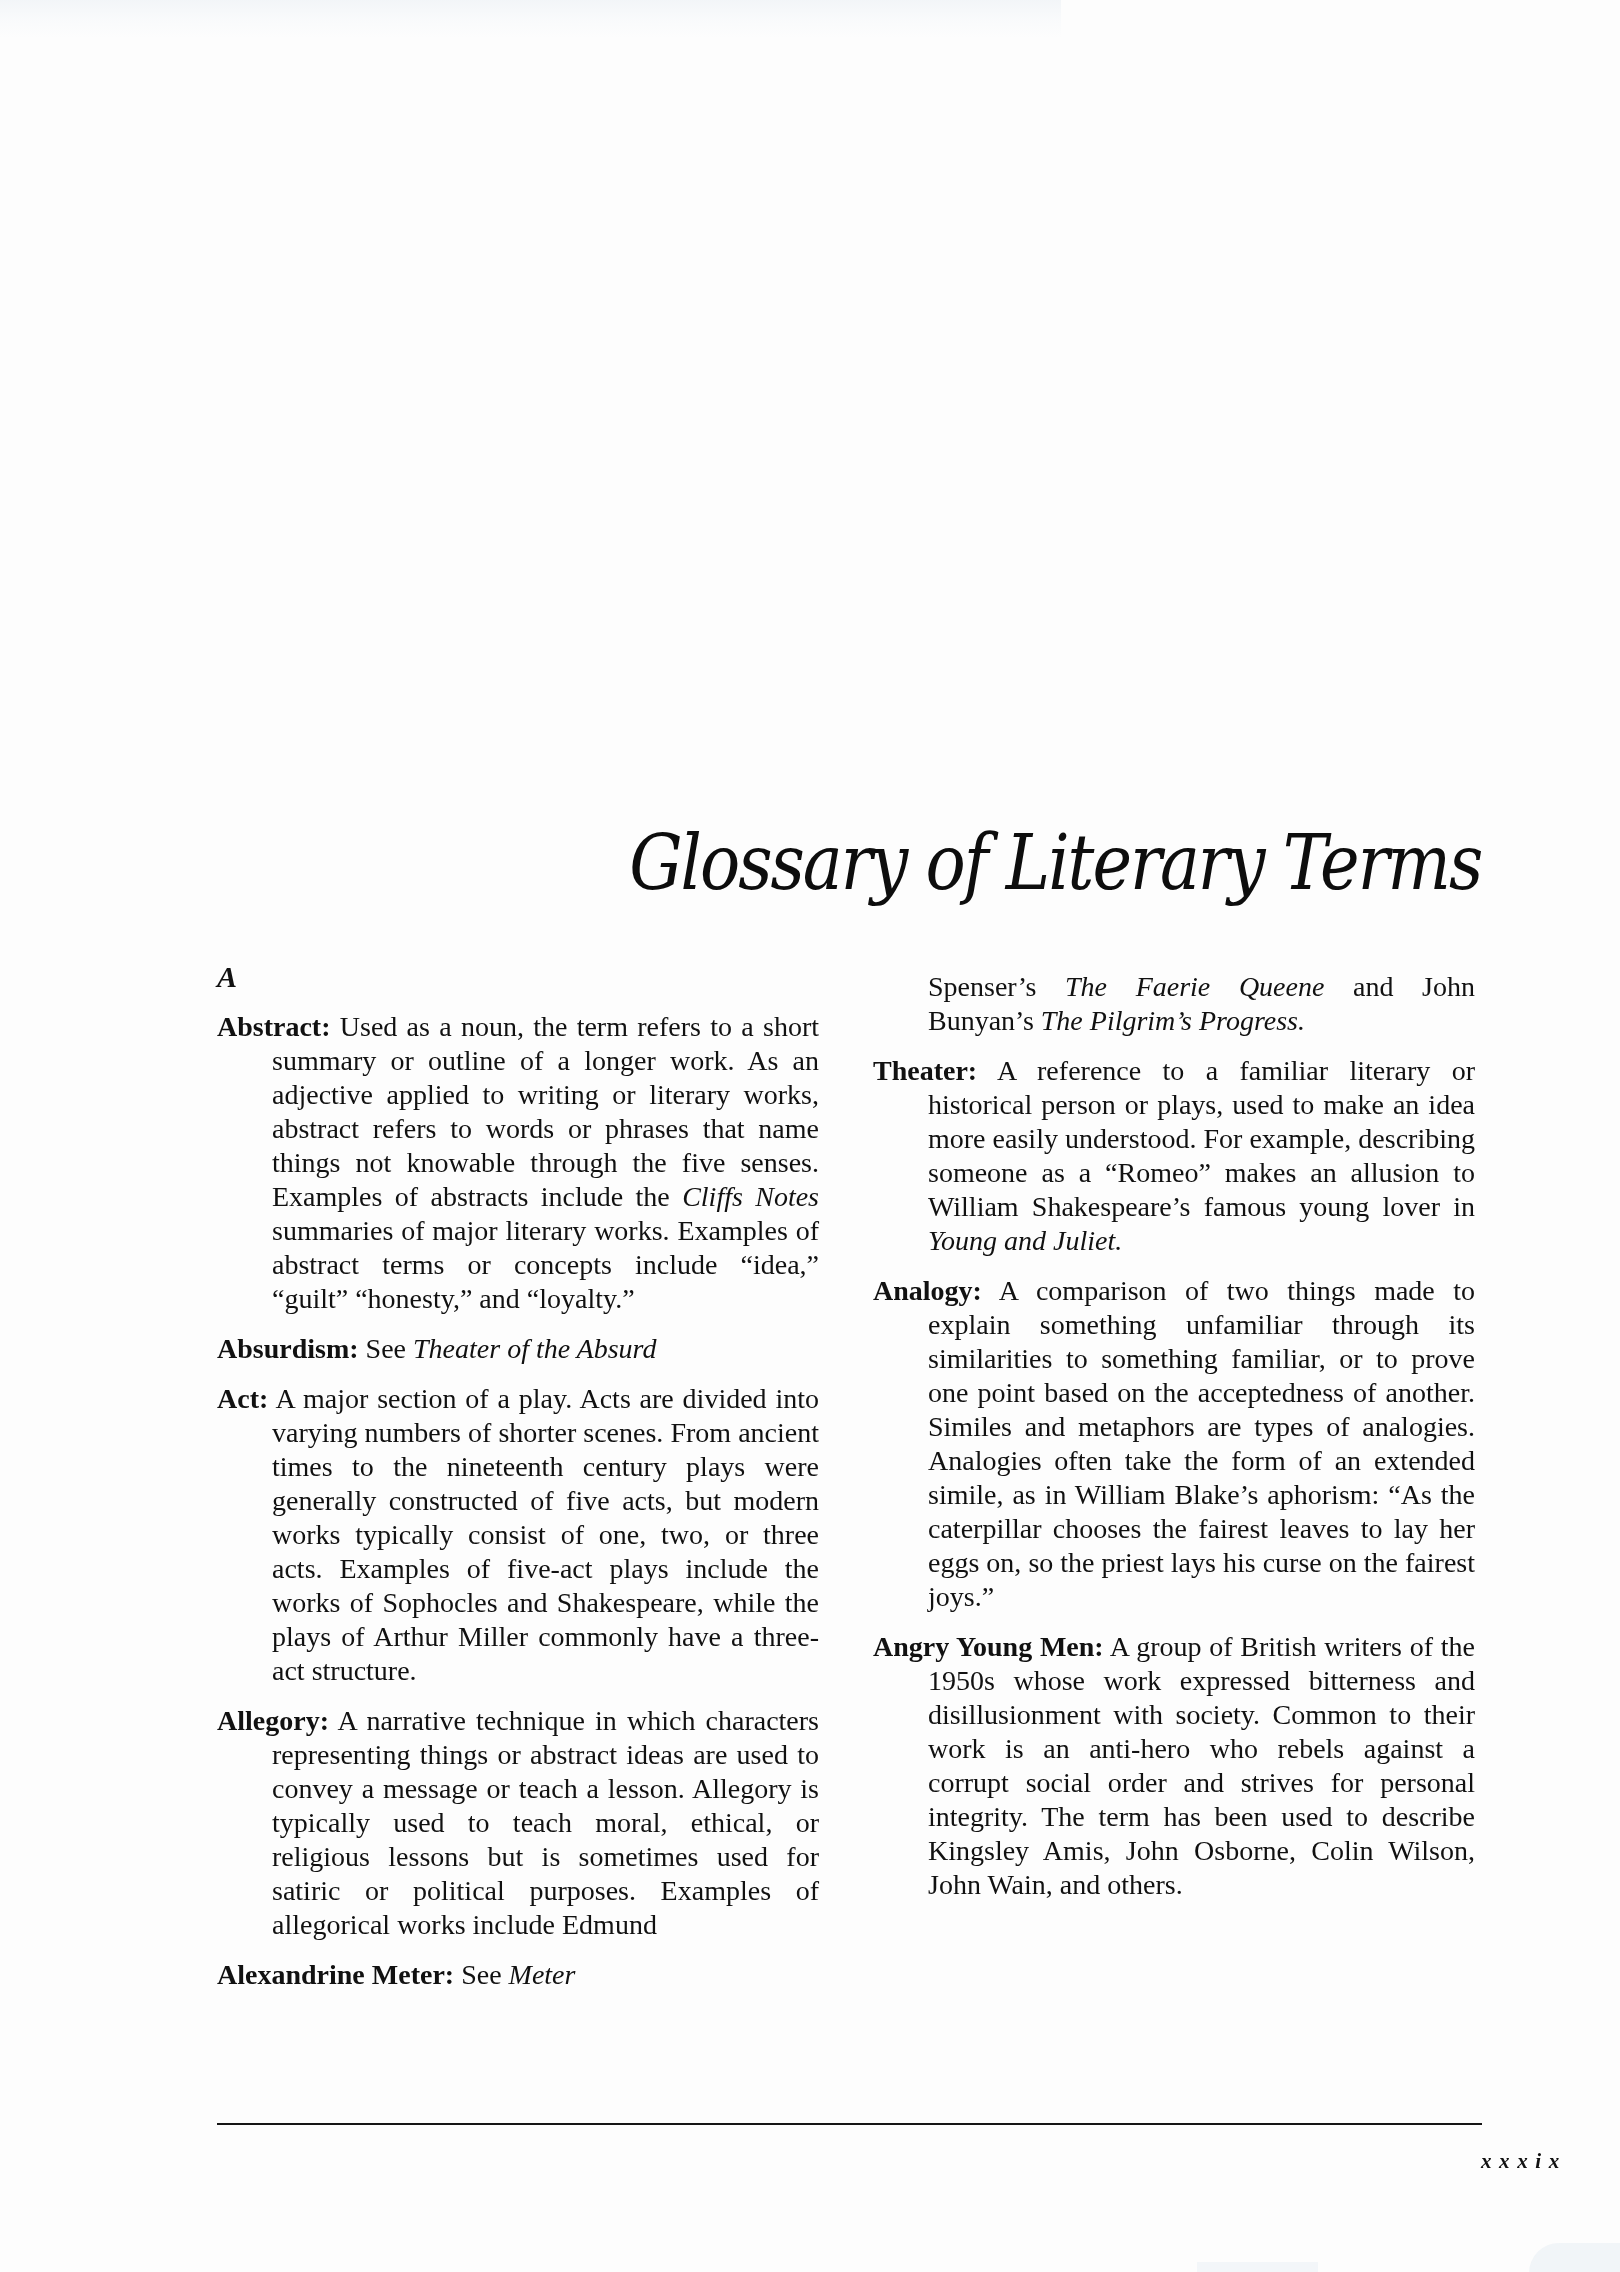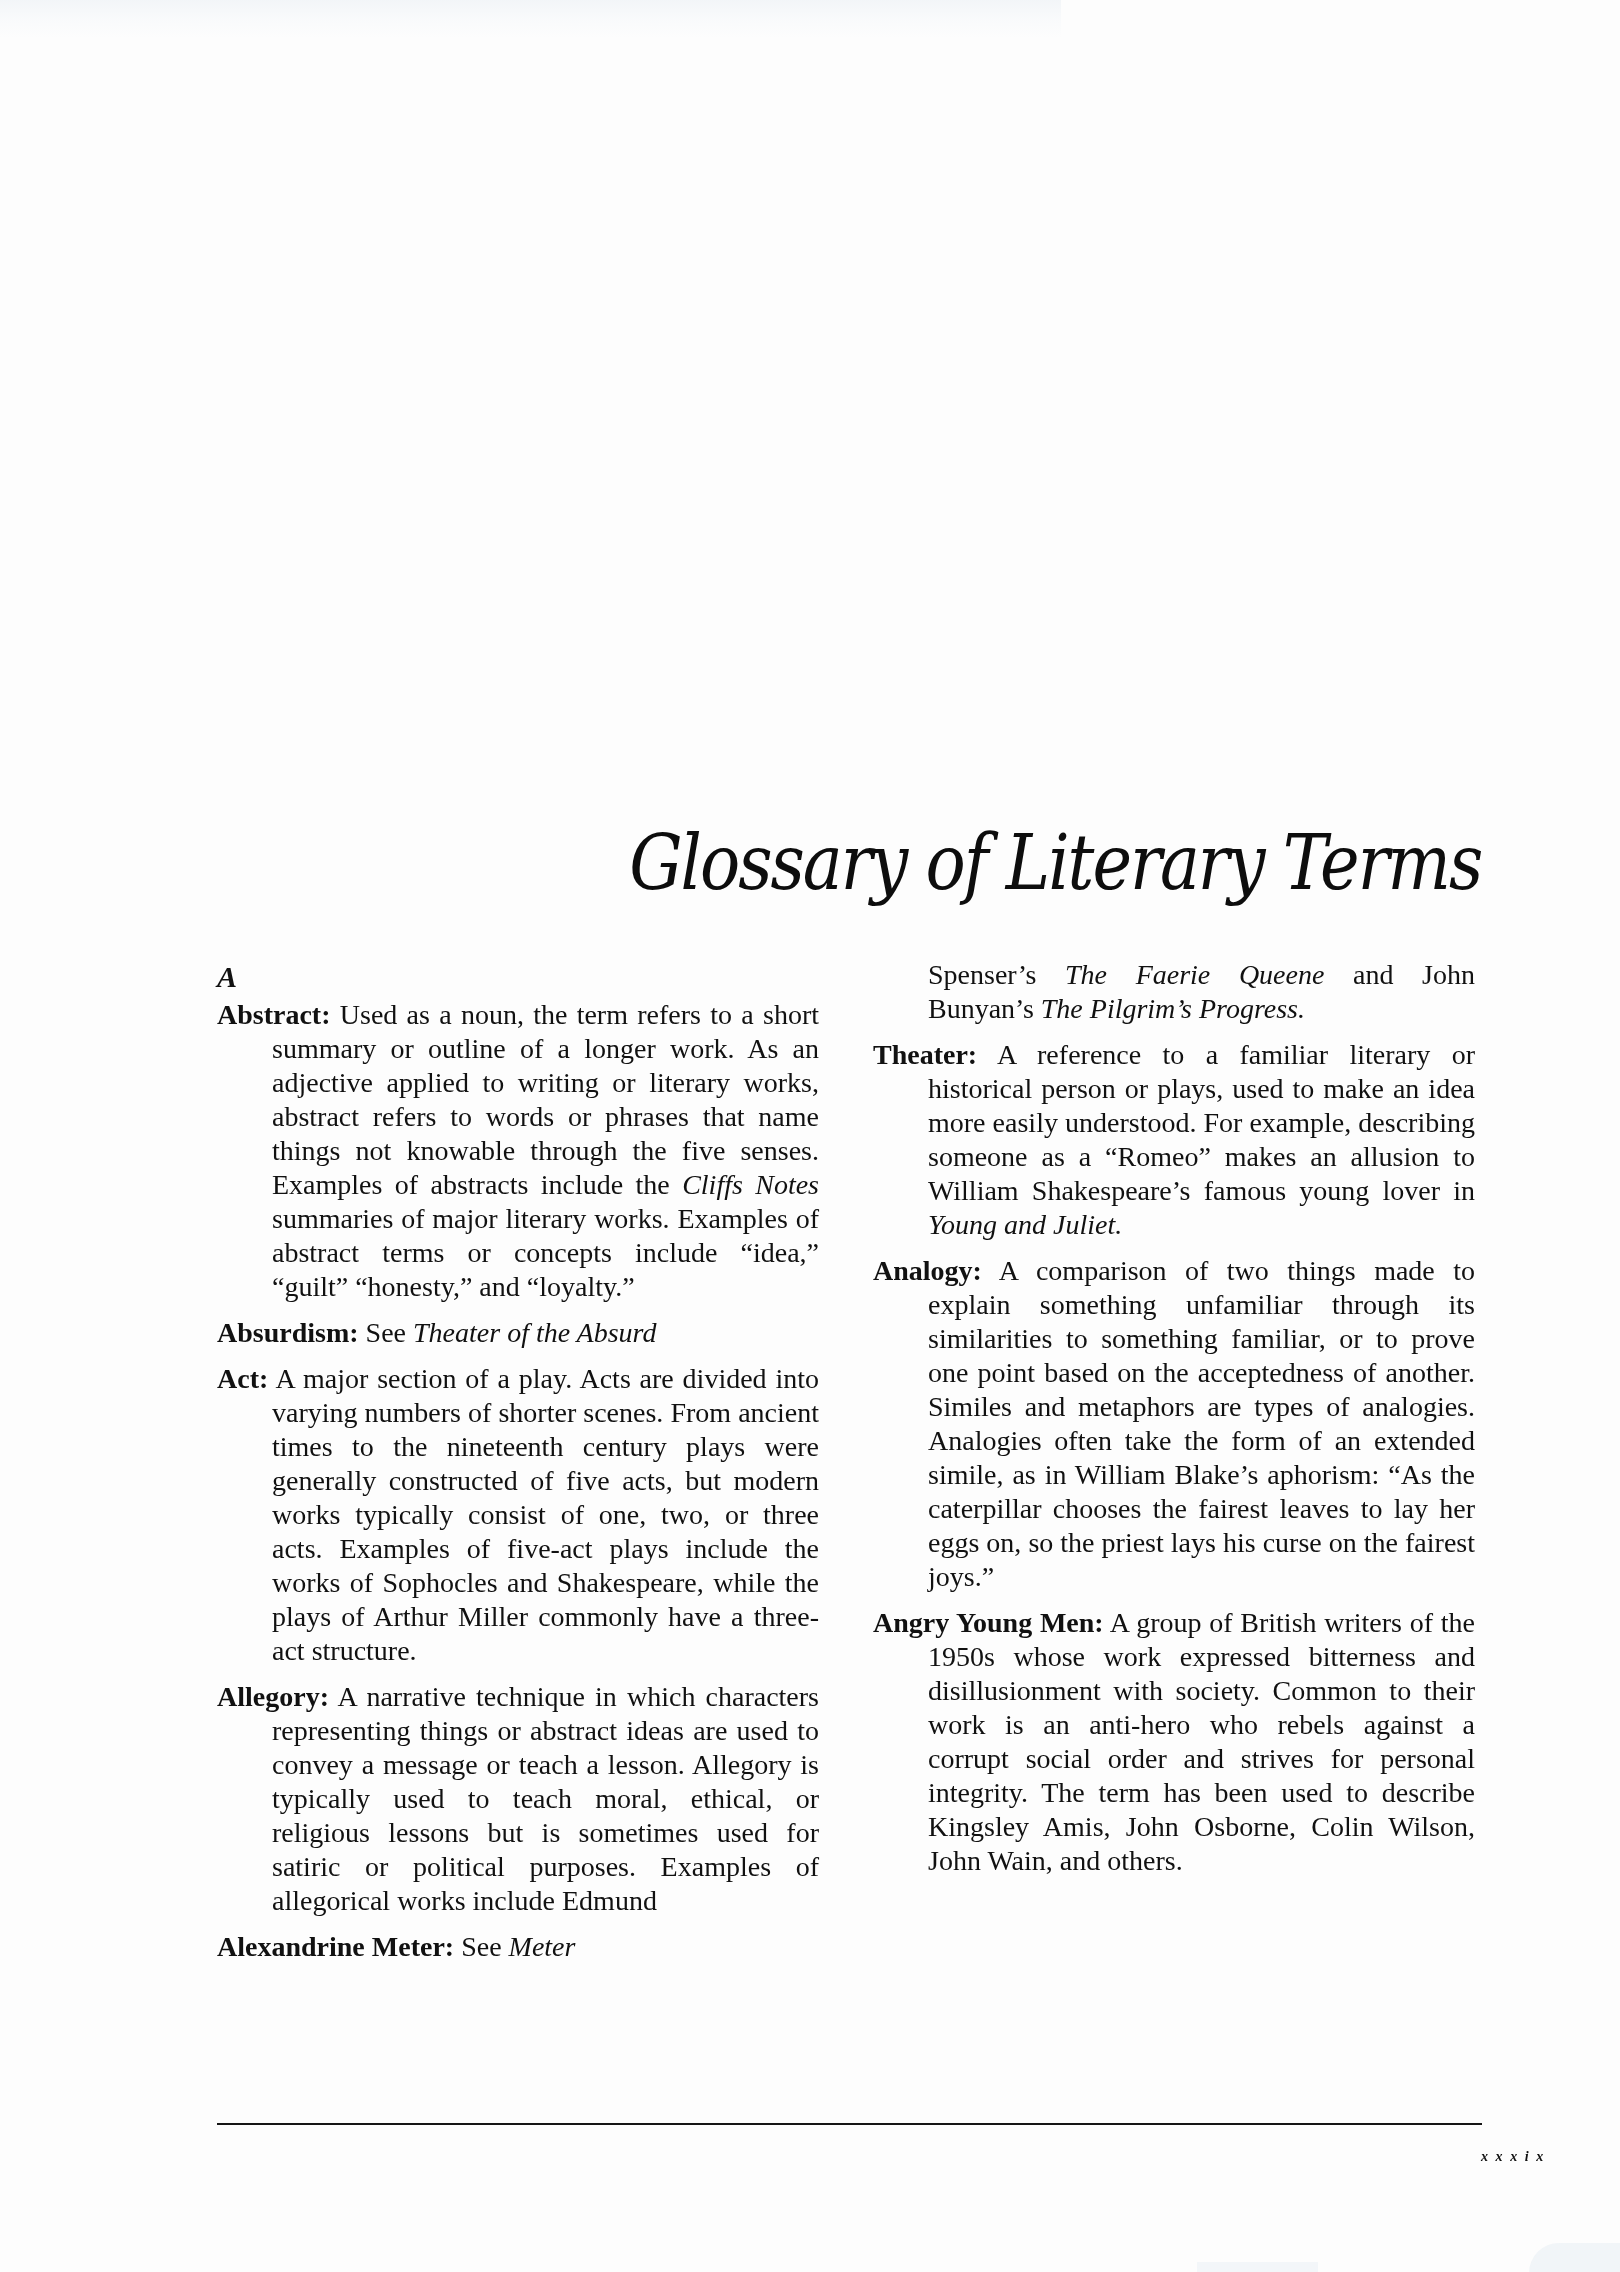--- a/index.html
+++ b/index.html
@@ -22,33 +22,33 @@
     position: absolute; top: 954px; width: 602px;
     font-size: 28px; line-height: 34px; text-align: justify;
   }
   .col.left { left: 217px; }
   .col.right { left: 873px; }
   .letter {
     font-style: italic; font-weight: bold; font-size: 30px; line-height: 35px;
     margin: 4.5px 0 0 0;
   }
   .entry {
-    padding-left: 55px; text-indent: -55px; margin: 4px 0 12px 0; font-family: Liberation Serif, serif;
+    padding-left: 55px; text-indent: -55px; margin: 16px 0 12px 0; font-family: Liberation Serif, serif;
   }
   .entry.cont { text-indent: 0; }
   .term { font-weight: bold; }
   i { font-style: italic; }
   .rule {
     position: absolute; left: 217px; top: 2123px; width: 1265px; height: 2.3px;
     background: #151515;
   }
   .folio {
     position: absolute; left: 1481px; top: 2149px;
     font-family: "Liberation Serif", serif; font-weight: bold; font-style: italic;
-    font-size: 14px; letter-spacing: 7.6px;
+    font-size: 21px; letter-spacing: 7.6px;
   }
   .corner {
     position: absolute; right: 0; bottom: 0; width: 91px; height: 30px;
     border-radius: 45px 0 0 0; background: #eef2f6; opacity: .8;
   }
   .corner2 {
     position: absolute; left: 1197px; bottom: 0; width: 121px; height: 10.6px;
     background: #eef2f6; opacity: .7;
   }
 </style>

